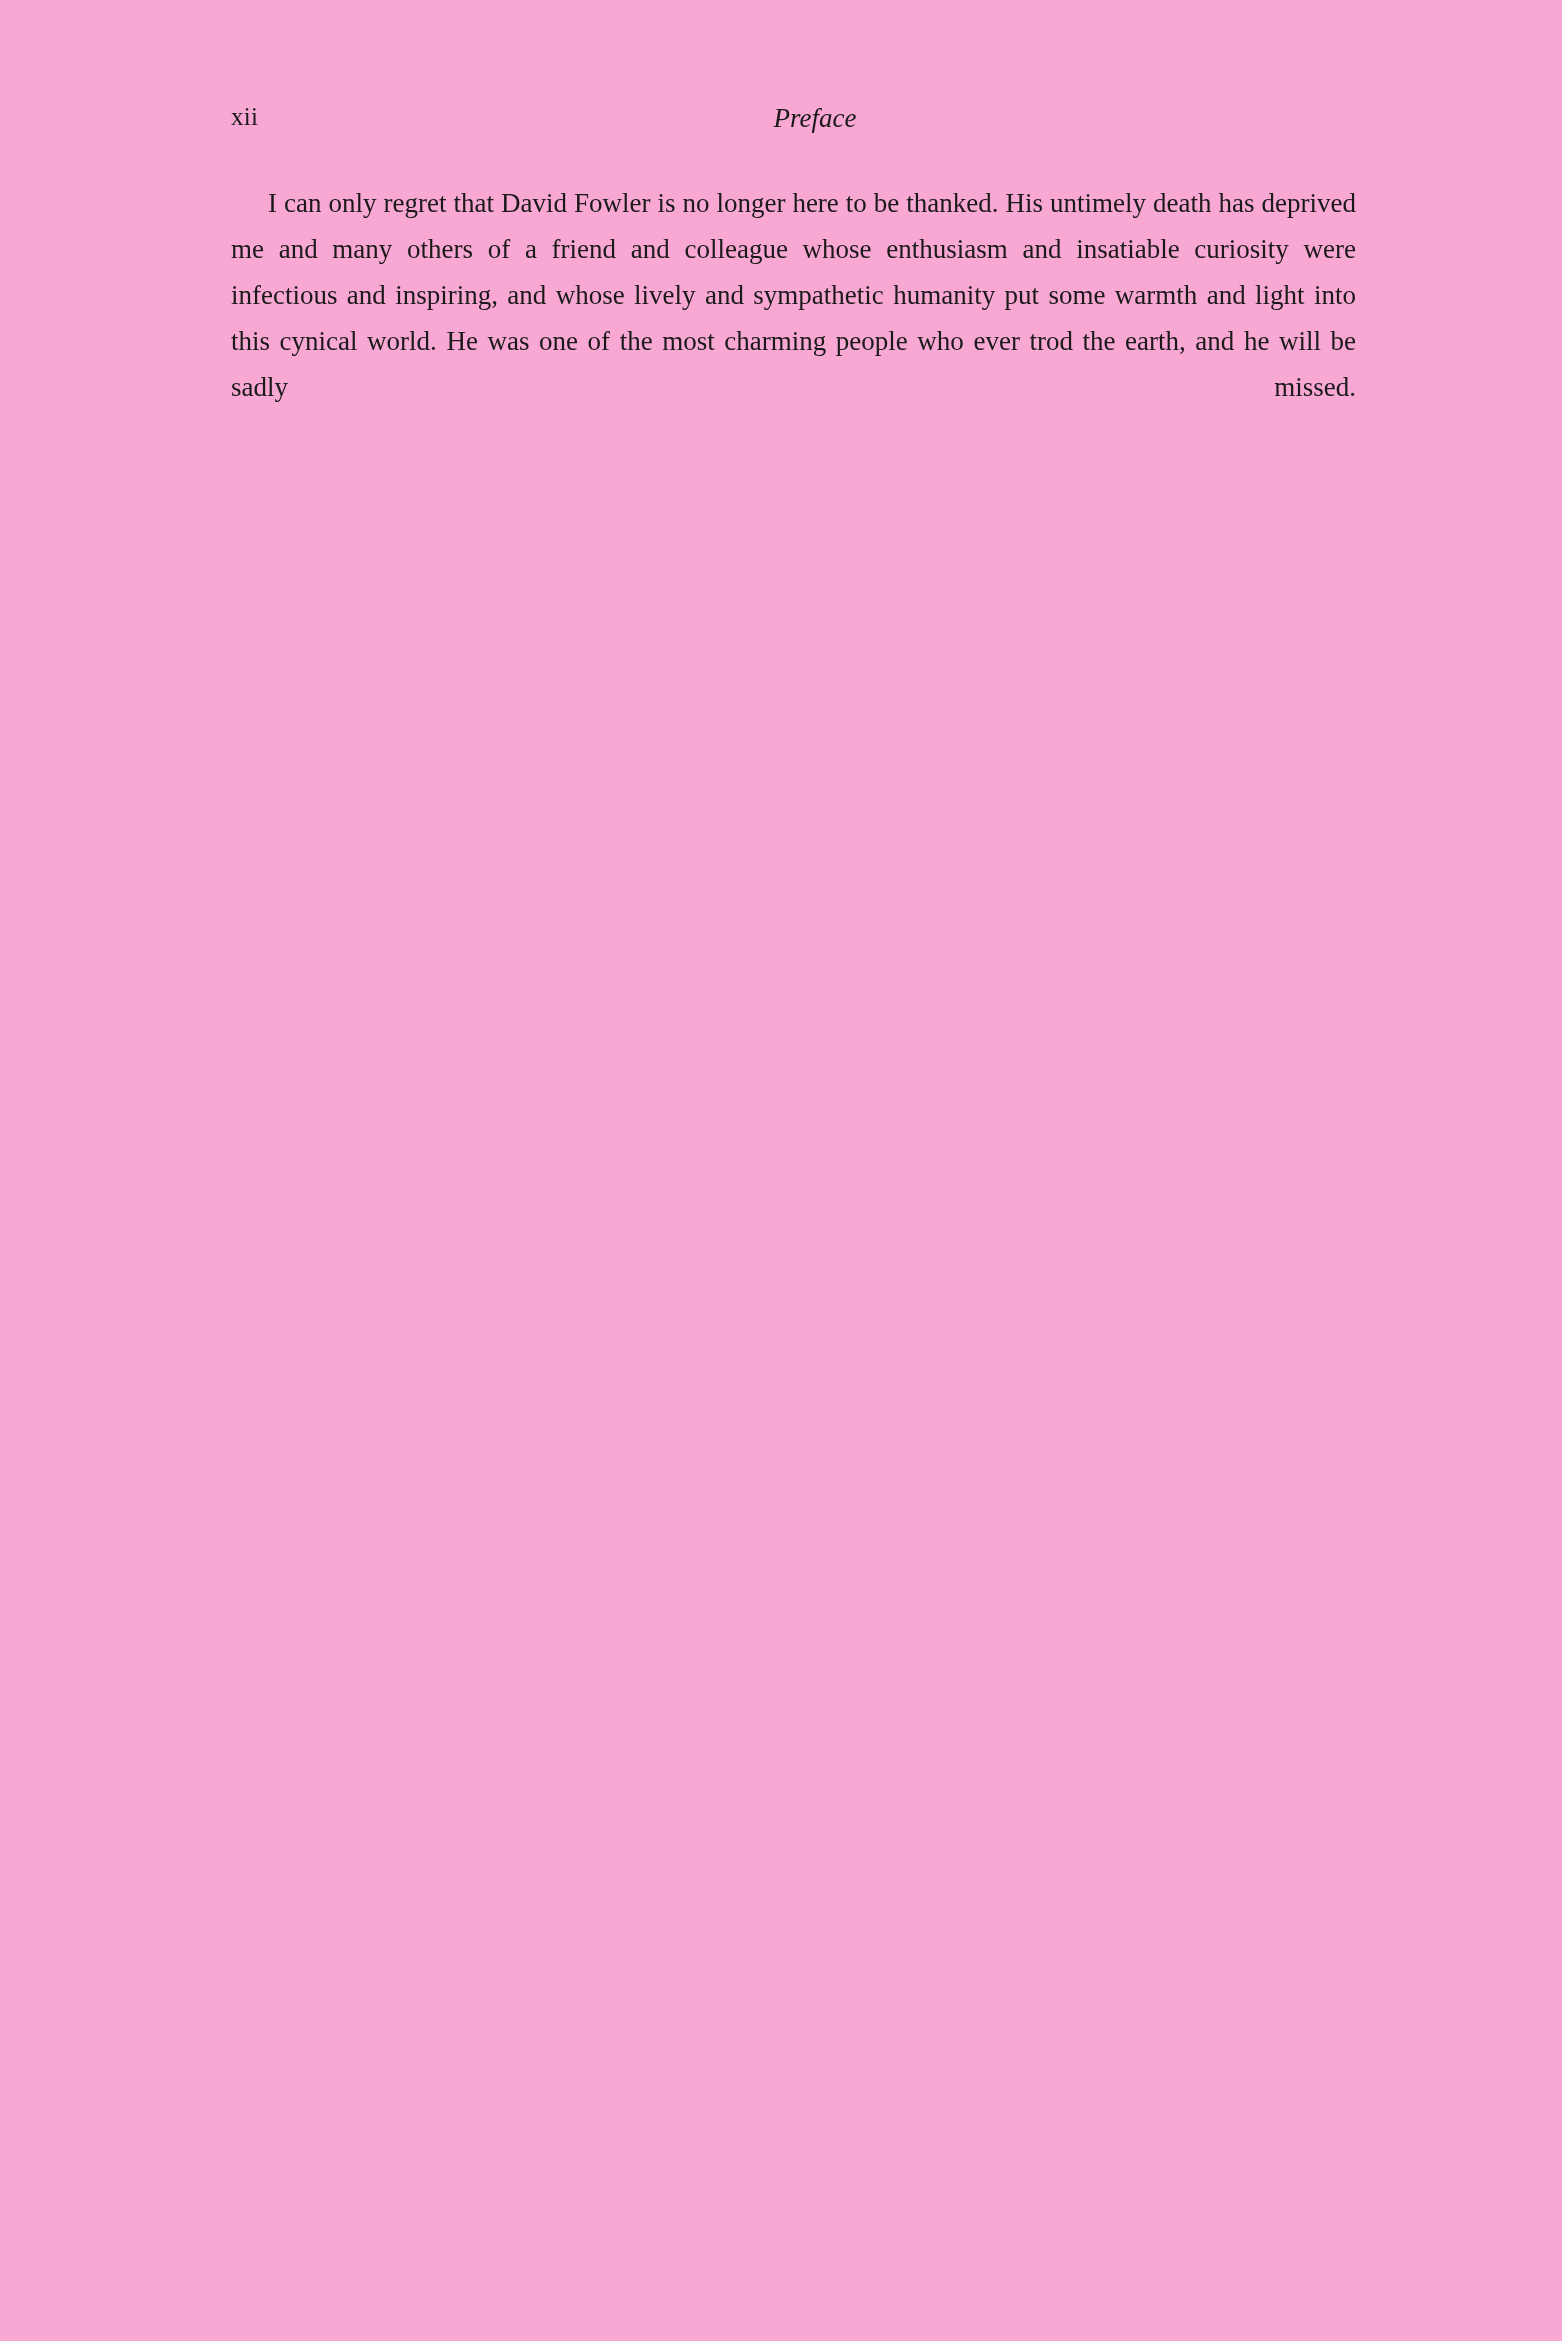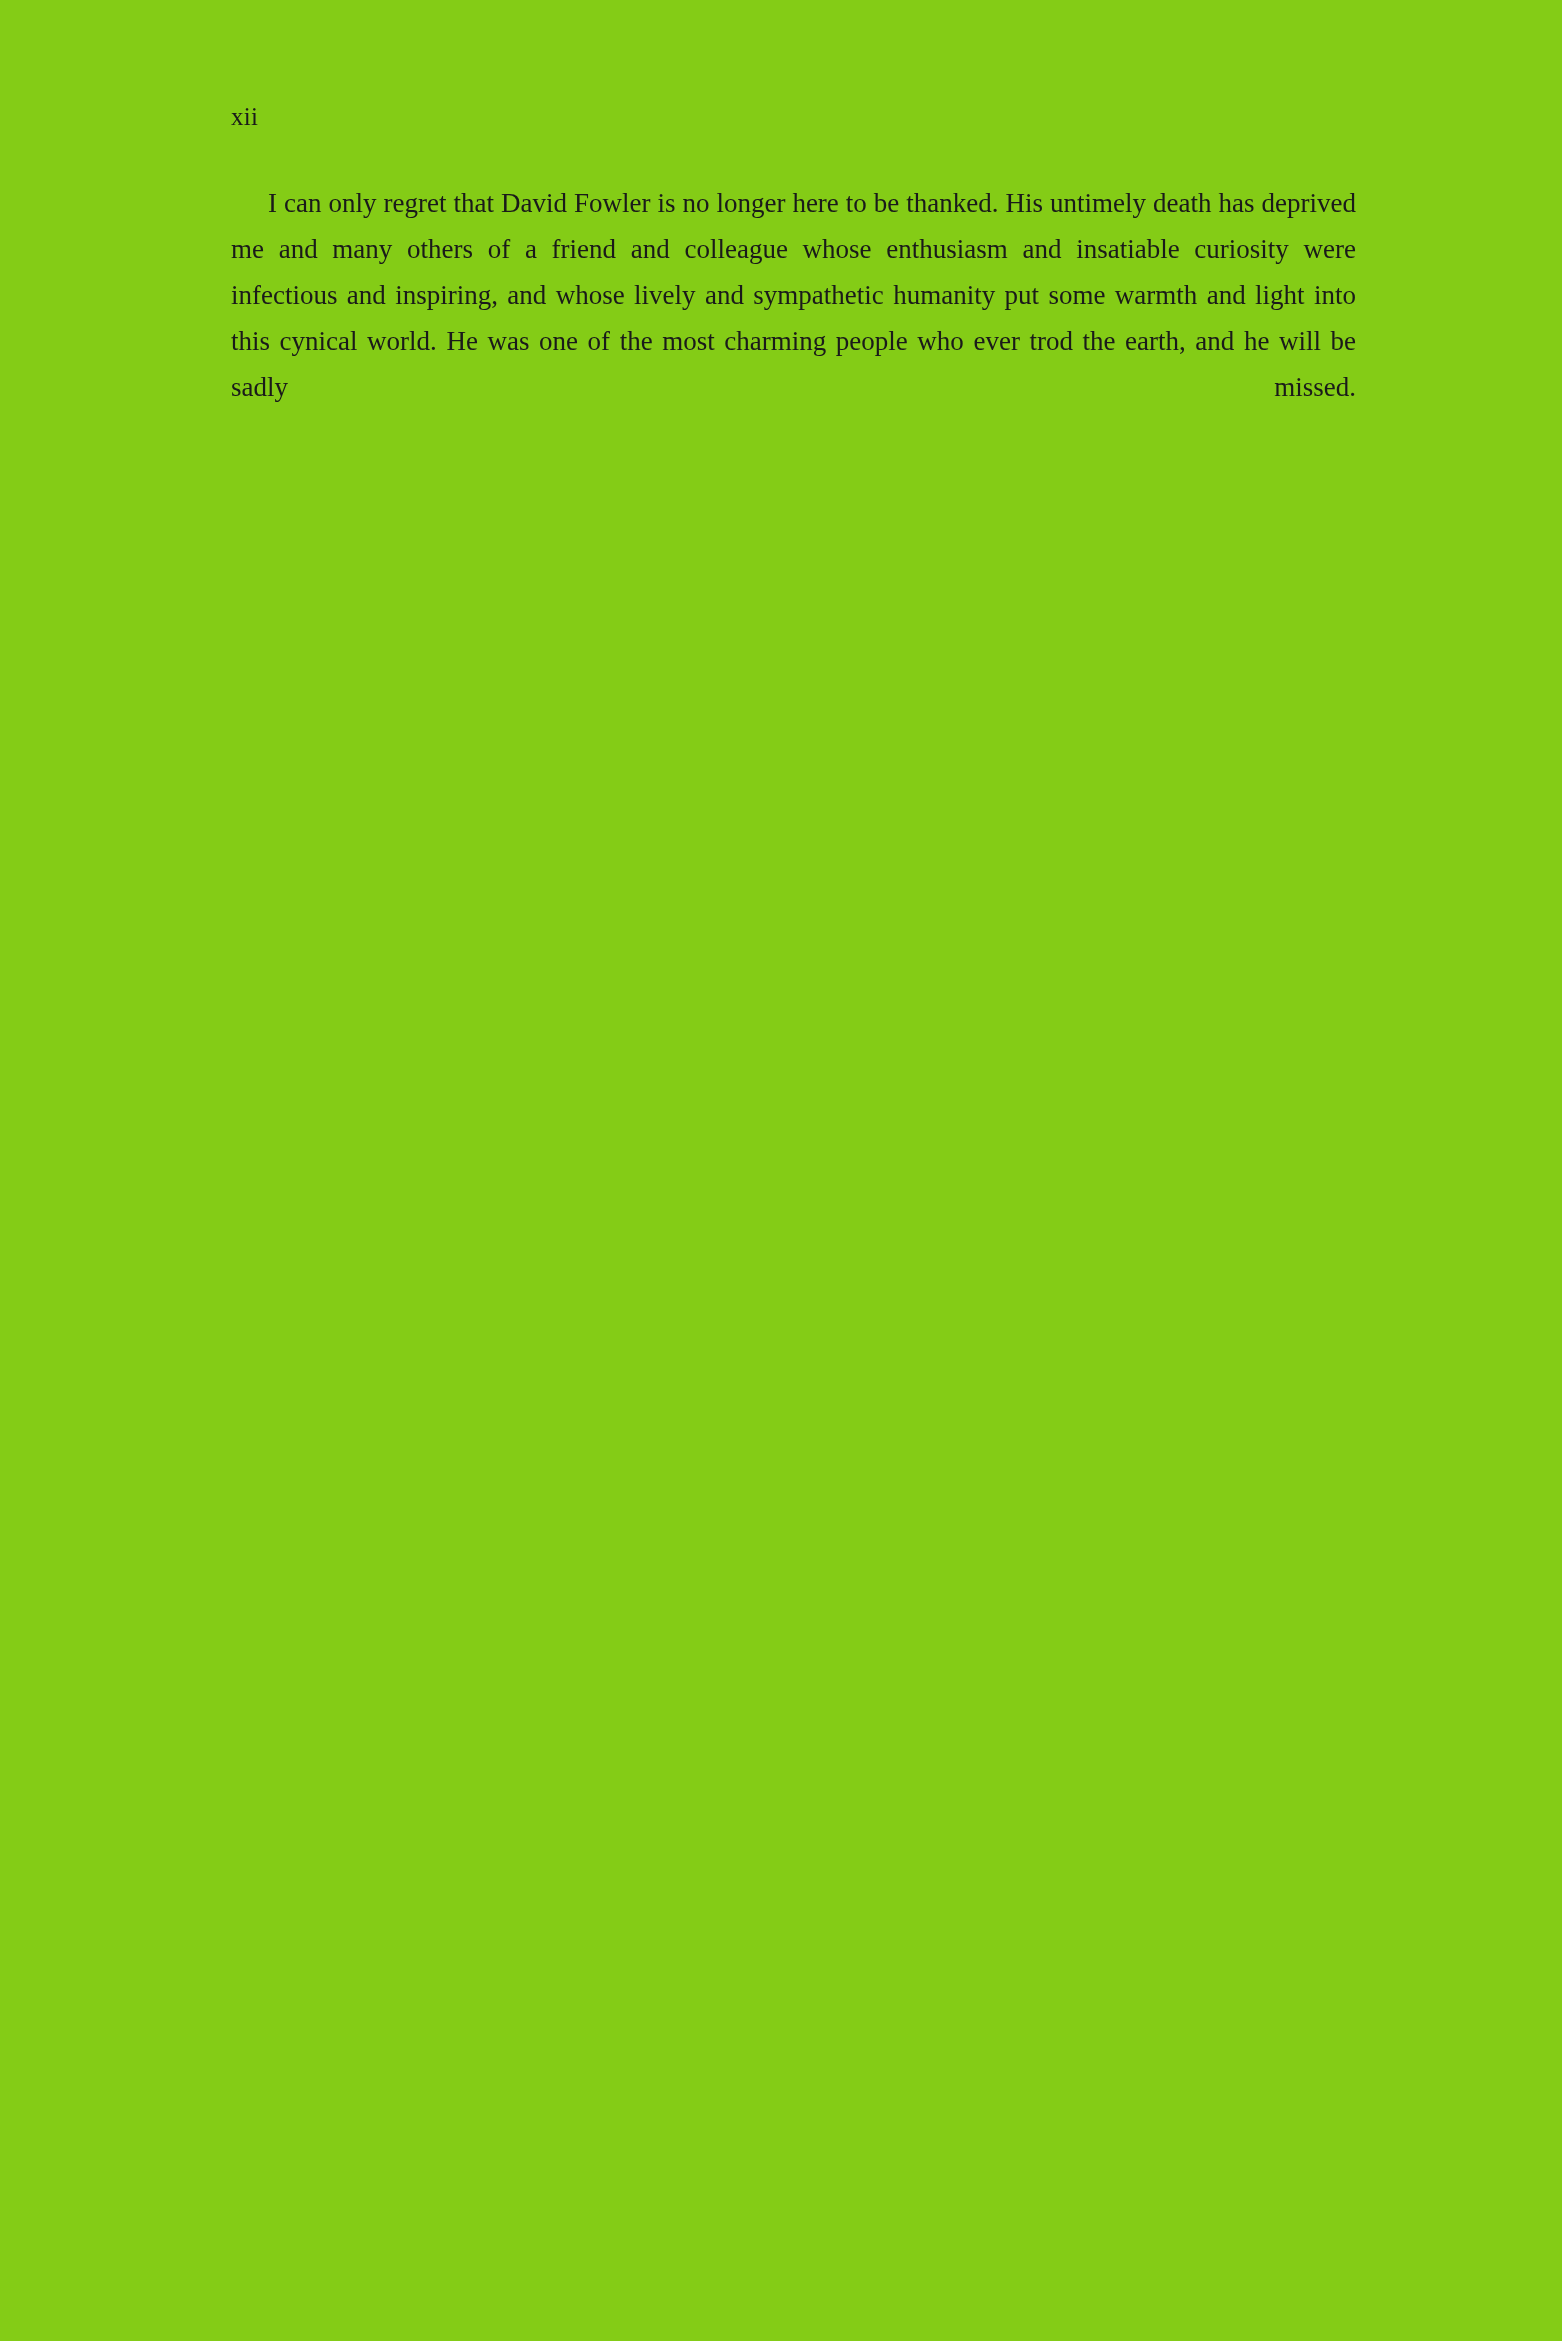--- a/index.html
+++ b/index.html
@@ -13,21 +13,21 @@
     font-family: "Liberation Serif", serif;
     color: #1a1a1a;
     position: relative;
   }
   .page {
     position: absolute;
     left: 0;
     top: 0;
     width: 1562px;
     height: 2342px;
-    background: #84cc16;
+    background: #f9a8d4;
   }
   .content {
     position: absolute;
     left: 231px;
     top: 103px;
     width: 1125px;
   }
   .running-head {
     position: relative;
     height: 63px;
@@ -75,20 +75,21 @@
   }
 </style>
 </head>
 <body>
 
 <div class="page">
   <div class="content">
 
     <div class="running-head">
       <span class="folio">xii</span>
+      <span class="head-title">Preface</span>
     </div>
 
     <div class="body-text">
       <p class="para indent">I can only regret that David Fowler is no longer here to be thanked. His untimely death has deprived me and many others of a friend and colleague whose enthusiasm and insatiable curiosity were infectious and inspiring, and whose lively and sympathetic humanity put some warmth and light into this cynical world. He was one of the most charming people who ever trod the earth, and he will be sadly missed.</p>
     </div>
 
   </div>
 </div>
 
 

